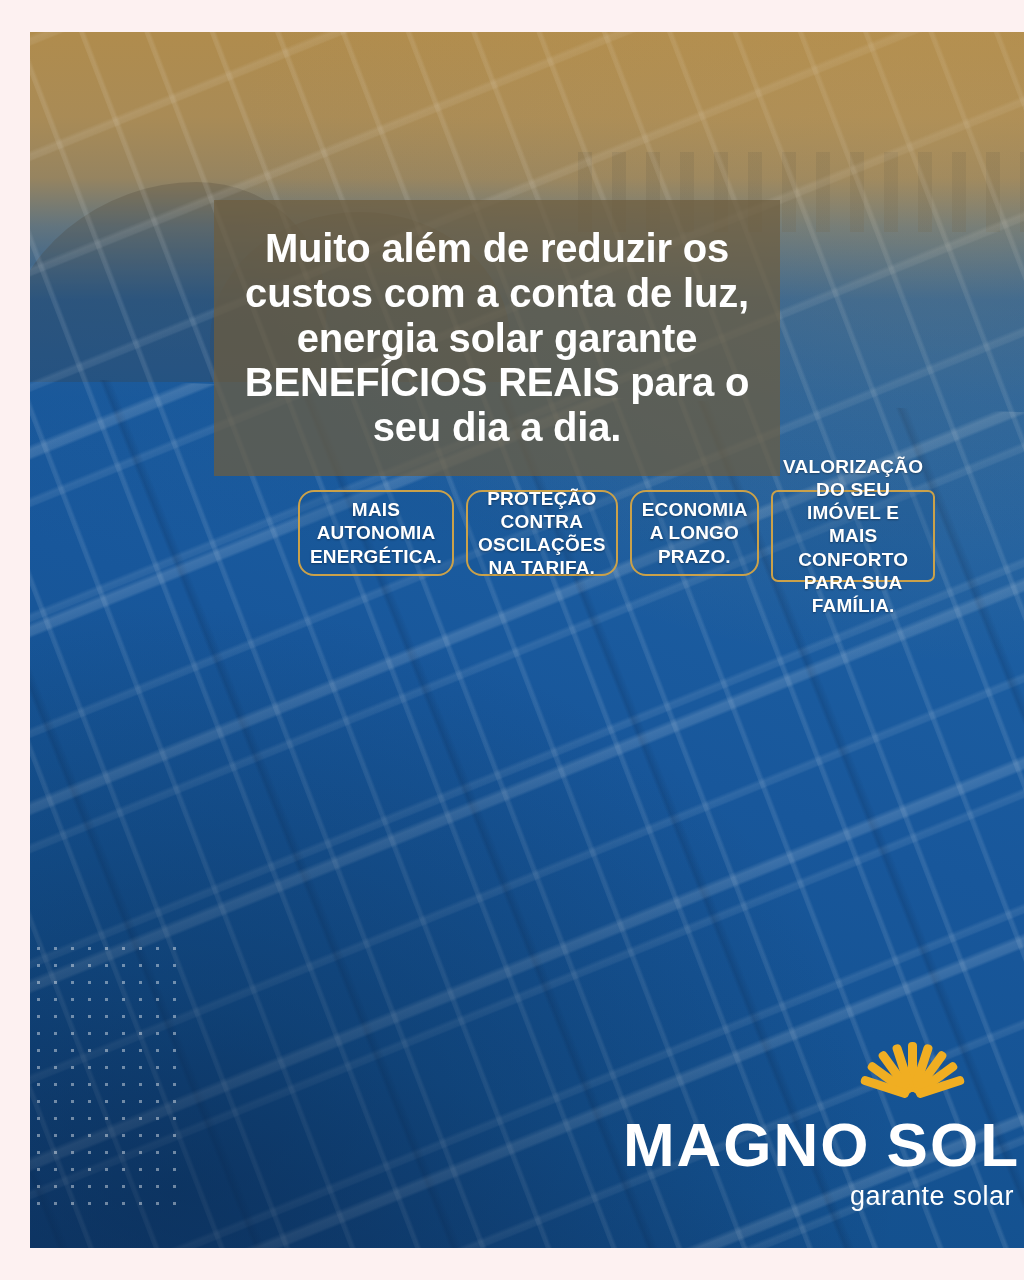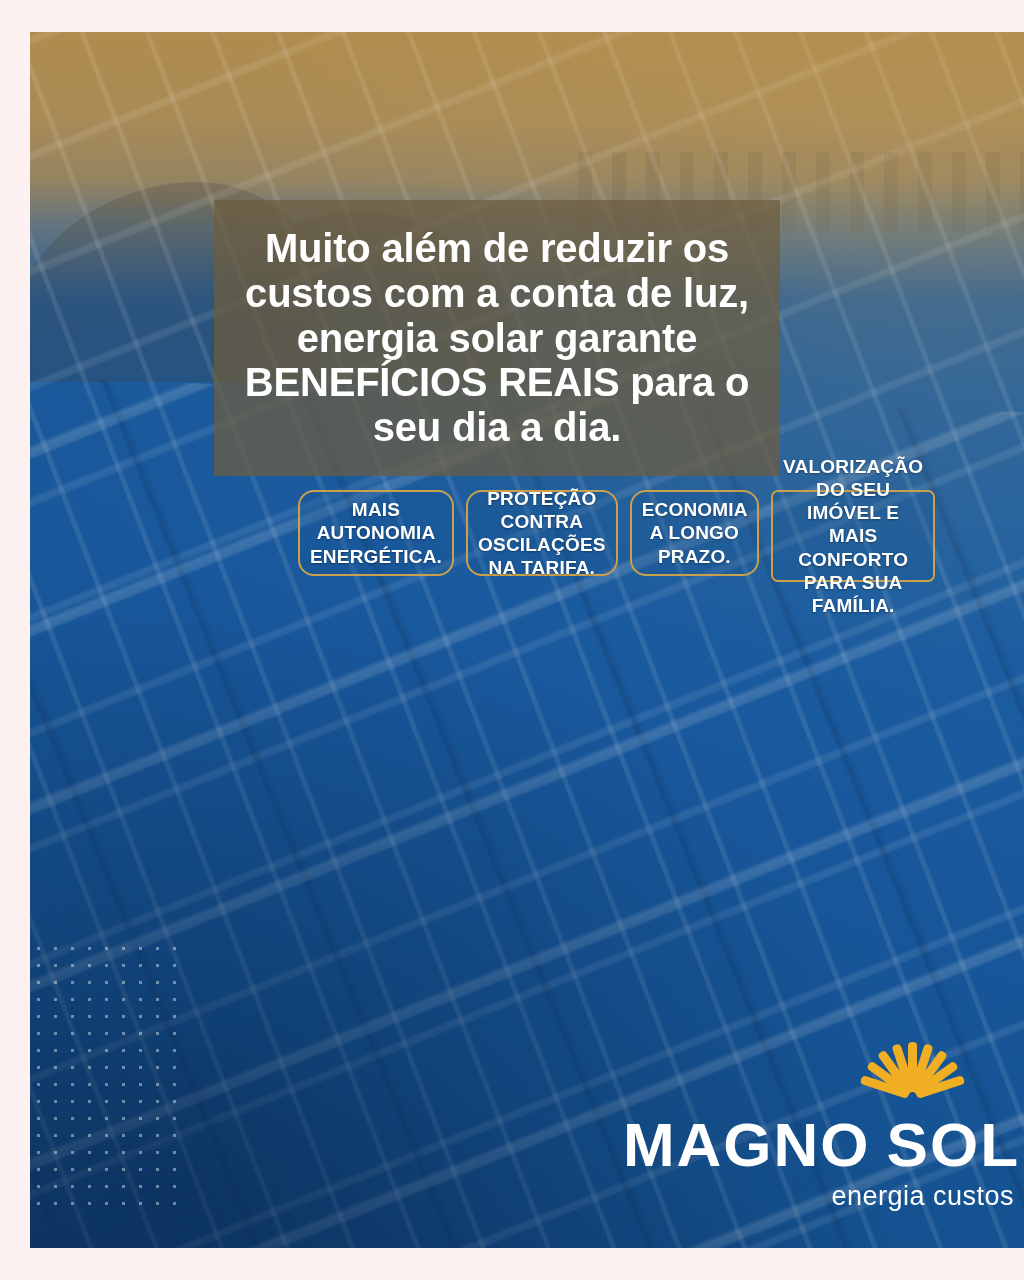--- a/index.html
+++ b/index.html
@@ -290,17 +290,17 @@
             <rect x="88" y="2" width="9" height="50" rx="4" transform="rotate(-18 92.5 56)"></rect>
             <rect x="88" y="2" width="9" height="50" rx="4" transform="rotate(-36 92.5 56)"></rect>
             <rect x="88" y="2" width="9" height="50" rx="4" transform="rotate(-54 92.5 56)"></rect>
             <rect x="88" y="2" width="9" height="50" rx="4" transform="rotate(-72 92.5 56)"></rect>
           </g>
         </svg>
       </div>
       <div class="logo-word">
         <span>MAGNO</span><span class="gap"></span><span>SOL</span>
       </div>
-      <div class="logo-sub">energia custos</div>
+      <div class="logo-sub">garante solar</div>
     </div>
 
   </div>
 </div>
 
 </body></html>

